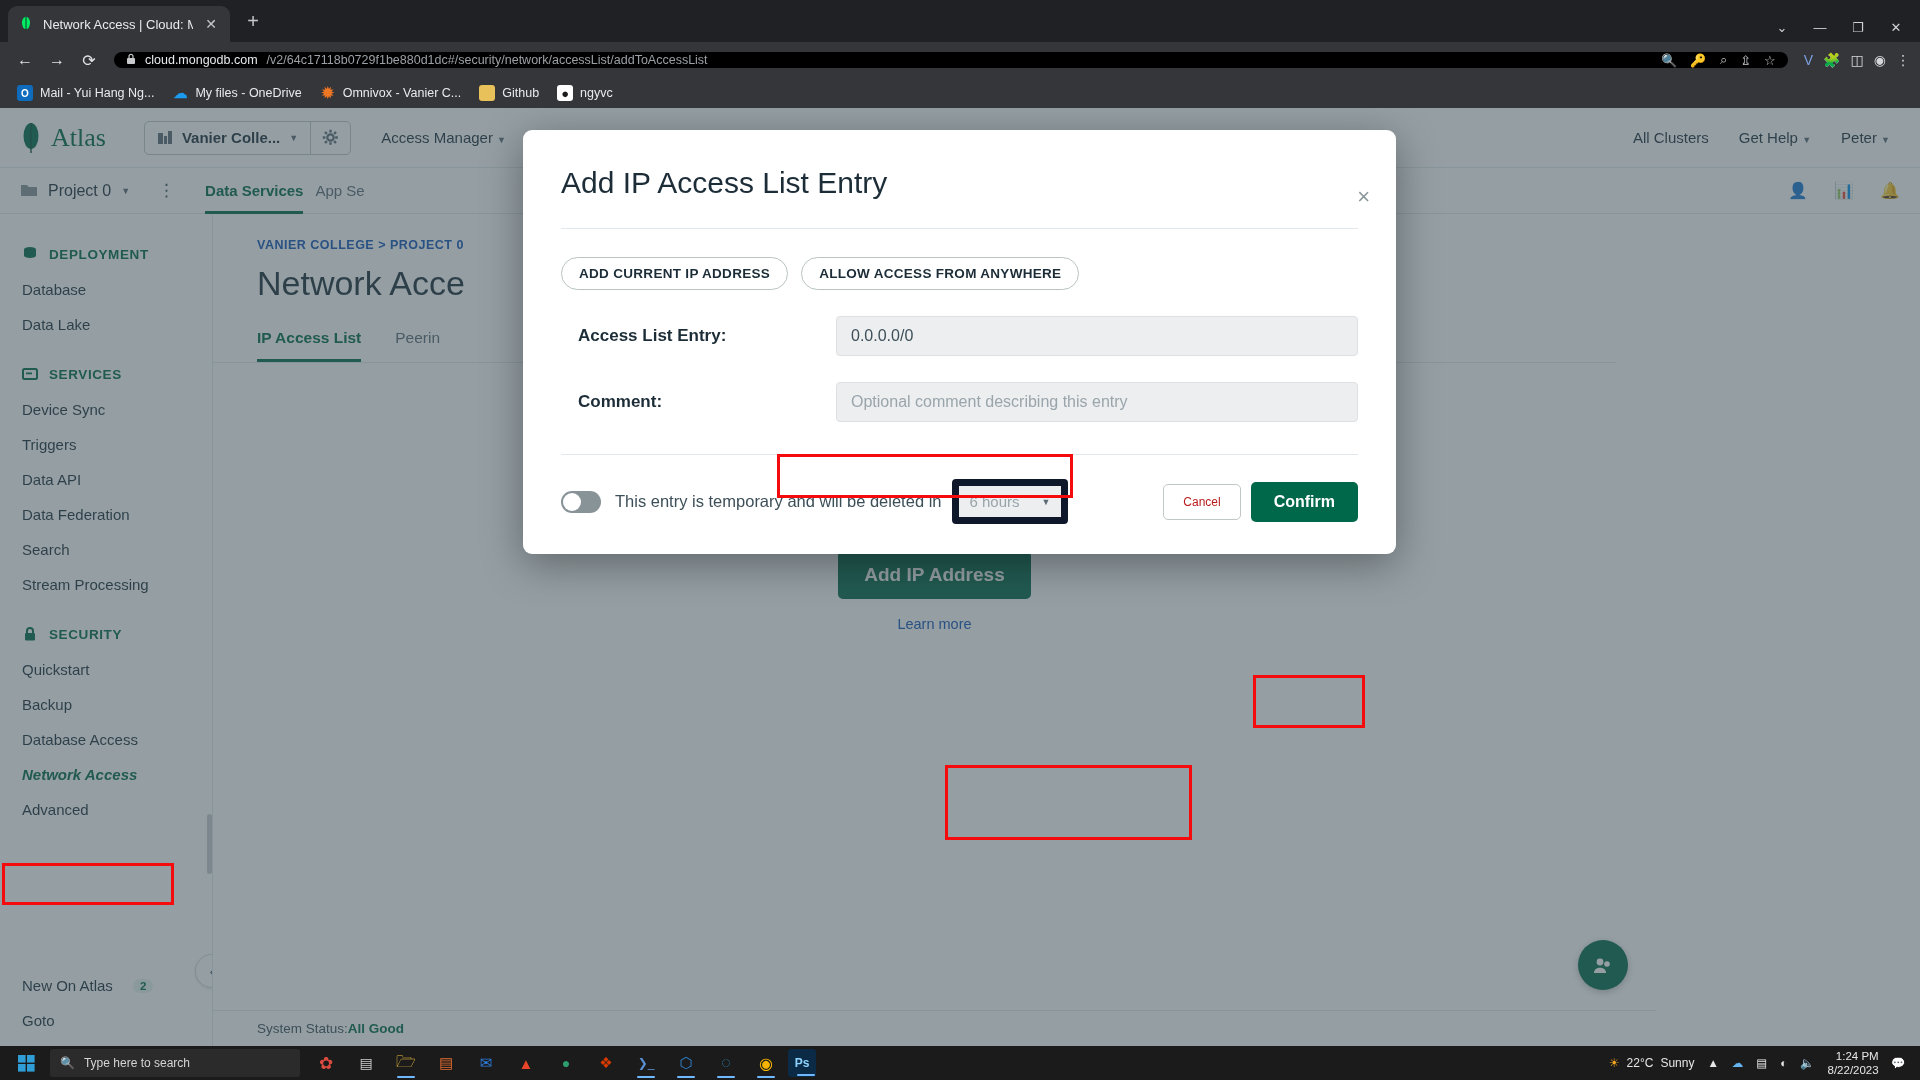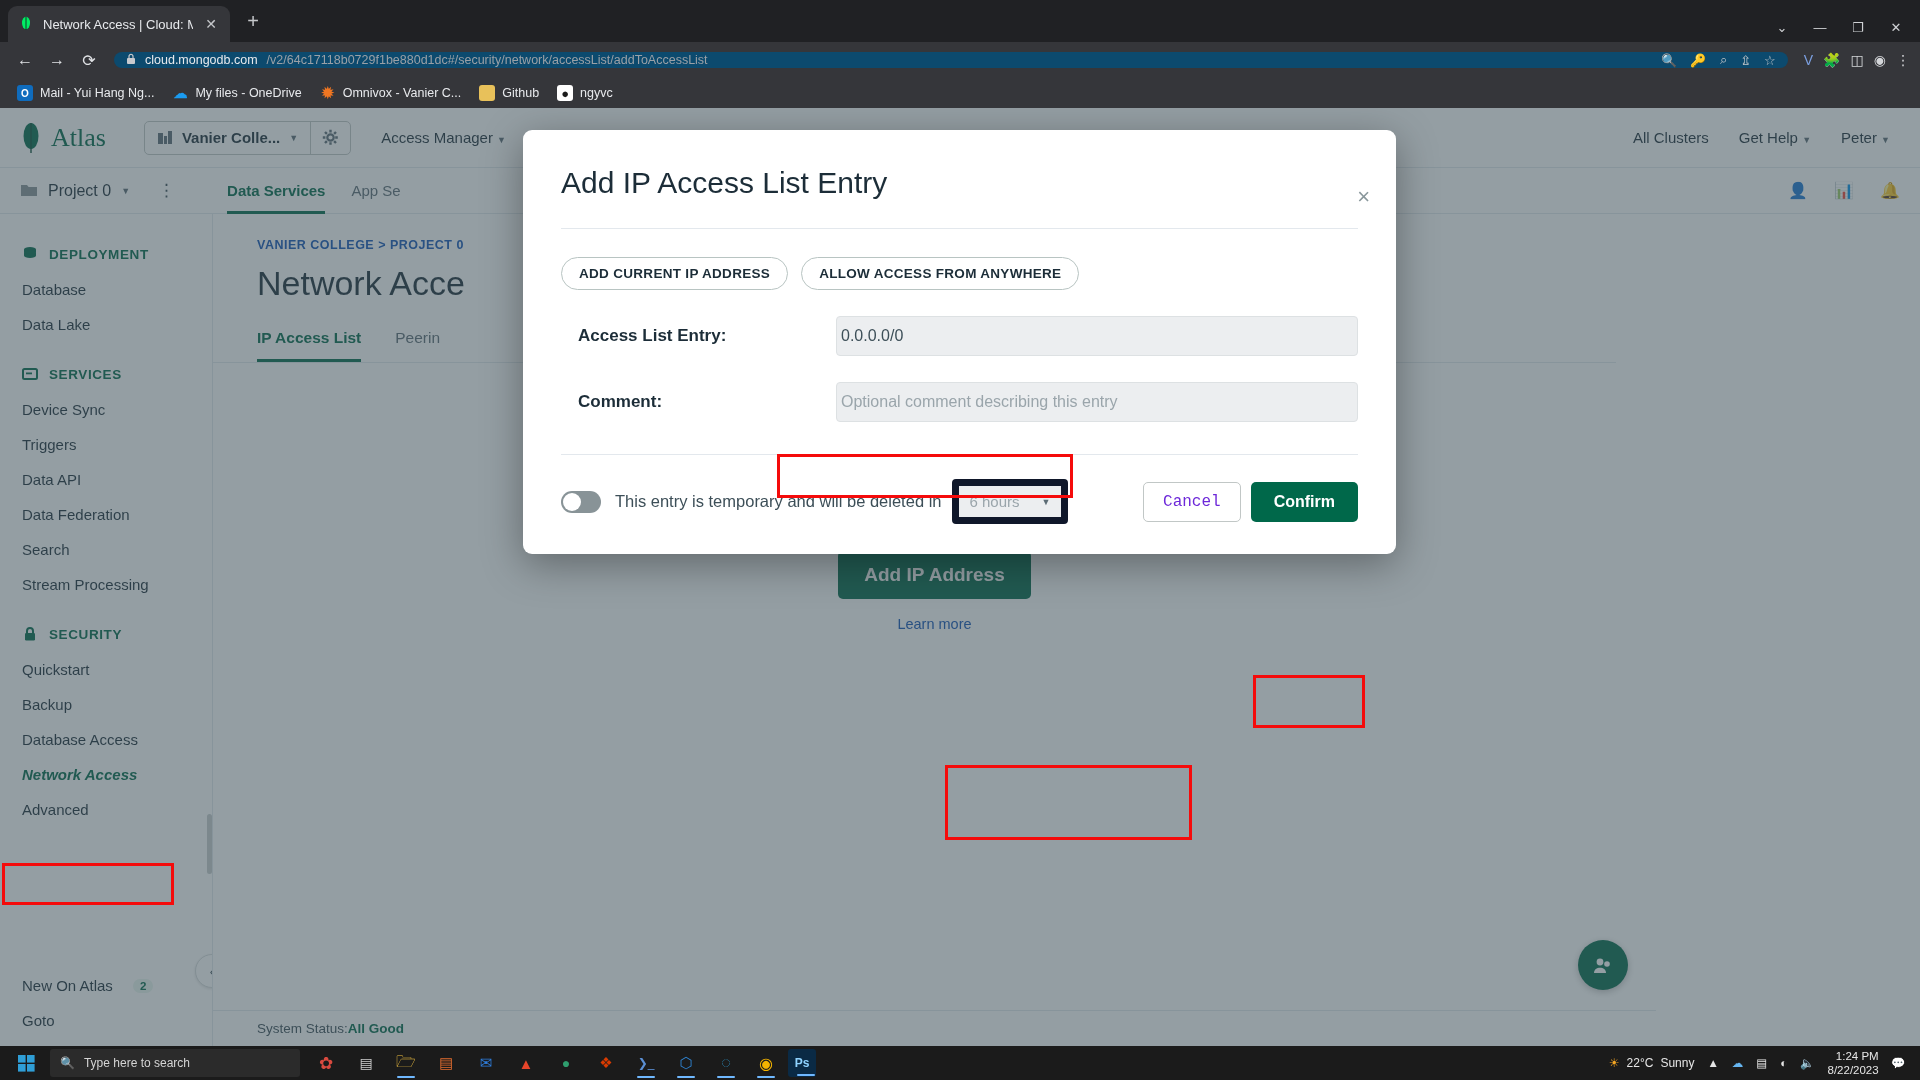--- a/index.html
+++ b/index.html
@@ -46,21 +46,21 @@
   .navbar {
     position: absolute; top: 42px; left: 0; width: 1920px; height: 36px;
     background: #35363a; display: flex; align-items: center;
     padding: 0 10px; gap: 2px;
   }
   .nav-icon {
     width: 30px; height: 30px; display: flex; align-items: center;
     justify-content: center; color: #e0e2e5; font-size: 16px;
   }
   .omnibox {
-    flex: 1; height: 14px; background: #0c4a6e; border-radius: 14px;
+    flex: 1; height: 14px; background: #000000; border-radius: 14px;
     display: flex; align-items: center; padding: 8px 12px; margin: 0 8px;
     gap: 9px; font-size: 12.5px; overflow: hidden;
   }
   .lock { font-size: 11px; color: #c8cace; }
   .url-strong { color: #e8eaed; }
   .url-rest { color: #9aa0a6; }
   .omni-right { display: flex; align-items: center; gap: 13px; margin-left: auto; padding-left: 10px;}
   .omni-right span { color: #c6c8cb; font-size: 13px; }
   .nav-right { display: flex; align-items: center; gap: 10px; padding-left: 6px; }
   .nav-right span { color: #d4d6d9; font-size: 14px; }
@@ -115,21 +115,21 @@
   }
   .caret { font-size: 9px; color: #5c6c75; }
 
   
   .project-bar {
     position: relative; height: 46px; width: 1920px; background: #fff;
     border-bottom: 1px solid #e3e8ed; display: flex; align-items: center;
     padding: 0 20px; gap: 14px;
   }
   .proj-name { display: flex; align-items: center; gap: 10px; font-size: 16px; color: #1c2d38; }
-  .proj-tabs { display: flex; align-items: flex-end; gap: 26px; margin-left: 38px; height: 46px; }
+  .proj-tabs { display: flex; align-items: flex-end; gap: 12px; margin-left: 16px; height: 46px; }
   .proj-tab {
     font-size: 15px; color: #5c6c75; height: 46px; line-height: 46px;
     border-bottom: 3px solid transparent;
   }
   .proj-tab.active { color: #00684a; font-weight: bold; border-bottom-color: #00684a; }
   .proj-right { margin-left: auto; display: flex; align-items: center; gap: 26px; color: #3d4f58; }
 
   
   .body-row { display: flex; height: 832px; width: 1656px; }
   .sidebar {
@@ -234,21 +234,21 @@
     letter-spacing: .3px; color: #1c2d38;
   }
   .form-row { display: flex; align-items: center; margin-top: 26px; }
   .form-label {
     width: 275px; flex: 0 0 275px; font-size: 17px;
     font-weight: bold; color: #1c2d38; padding-left: 17px;
   }
   .form-field {
     flex: 1; height: 40px; background: #eceef0; border: 1px solid #dde1e3;
     border-radius: 4px; display: flex; align-items: center;
-    padding: 0 4px; font-size: 16px; color: #3d4f58;
+    padding: 0 14px; font-size: 16px; color: #3d4f58;
   }
   .form-field.placeholder { color: #9aa5ab; }
   .modal-rule2 { height: 1px; background: #e3e8ed; margin: 32px 0 0 0; }
   .modal-footer { display: flex; align-items: center; margin-top: 24px; }
   .toggle {
     width: 40px; height: 22px; border-radius: 12px; background: #889397;
     position: relative; flex: 0 0 40px;
   }
   .toggle::after {
     content: ""; position: absolute; left: 2px; top: 2px;
@@ -256,21 +256,21 @@
   }
   .toggle-txt { font-size: 16.5px; color: #3d4f58; margin-left: 14px; }
   .sel-box {
     margin-left: 10px; background: #eceef0; border: 7px solid #0f172a;
     border-radius: 4px; padding: 7px 11px; font-size: 15px; color: #9aa5ab;
     display: flex; align-items: center; gap: 22px;
   }
   .footer-right { margin-left: auto; display: flex; align-items: center; gap: 10px; }
   .cancel-btn {
     border: 1px solid #c1c7c6; border-radius: 5px; background: #fff;
-    padding: 10px 19px; font-size: 16px; color: #6d28d9; font-family: Liberation Mono, monospace;
+    padding: 10px 19px; font-size: 12px; color: #b91c1c;
   }
   .confirm-btn {
     background: #00684a; color: #fff; border-radius: 5px;
     padding: 11px 23px; font-size: 16px; font-weight: bold;
   }
 
   
   .taskbar {
     position: absolute; bottom: 0; left: 0; width: 1920px; height: 34px;
     background: #1b1b1b; display: flex; align-items: center; padding: 0 4px;

